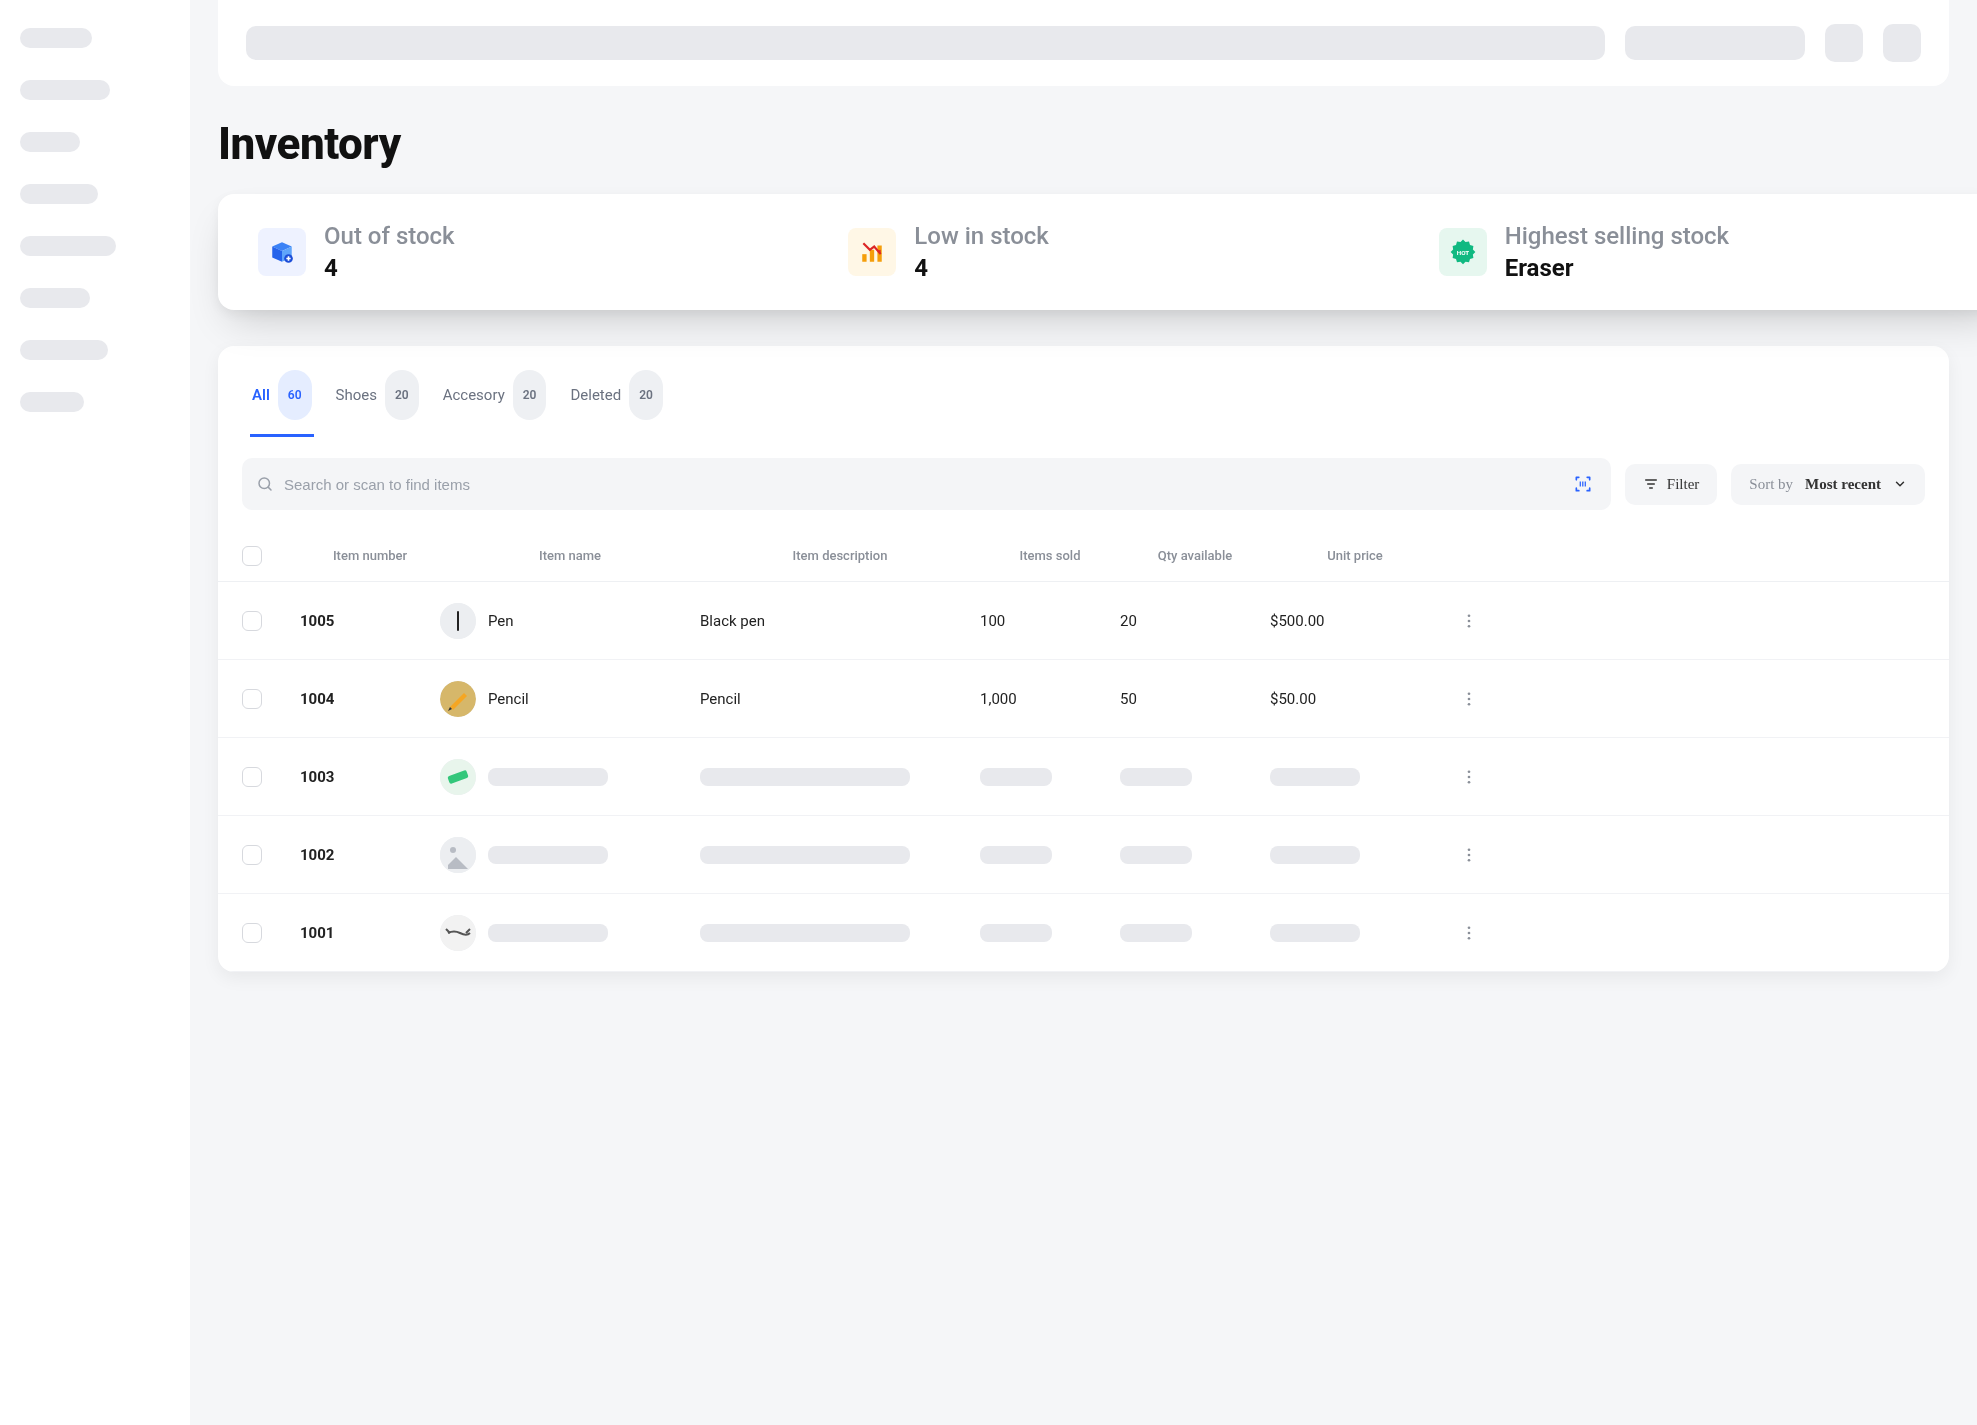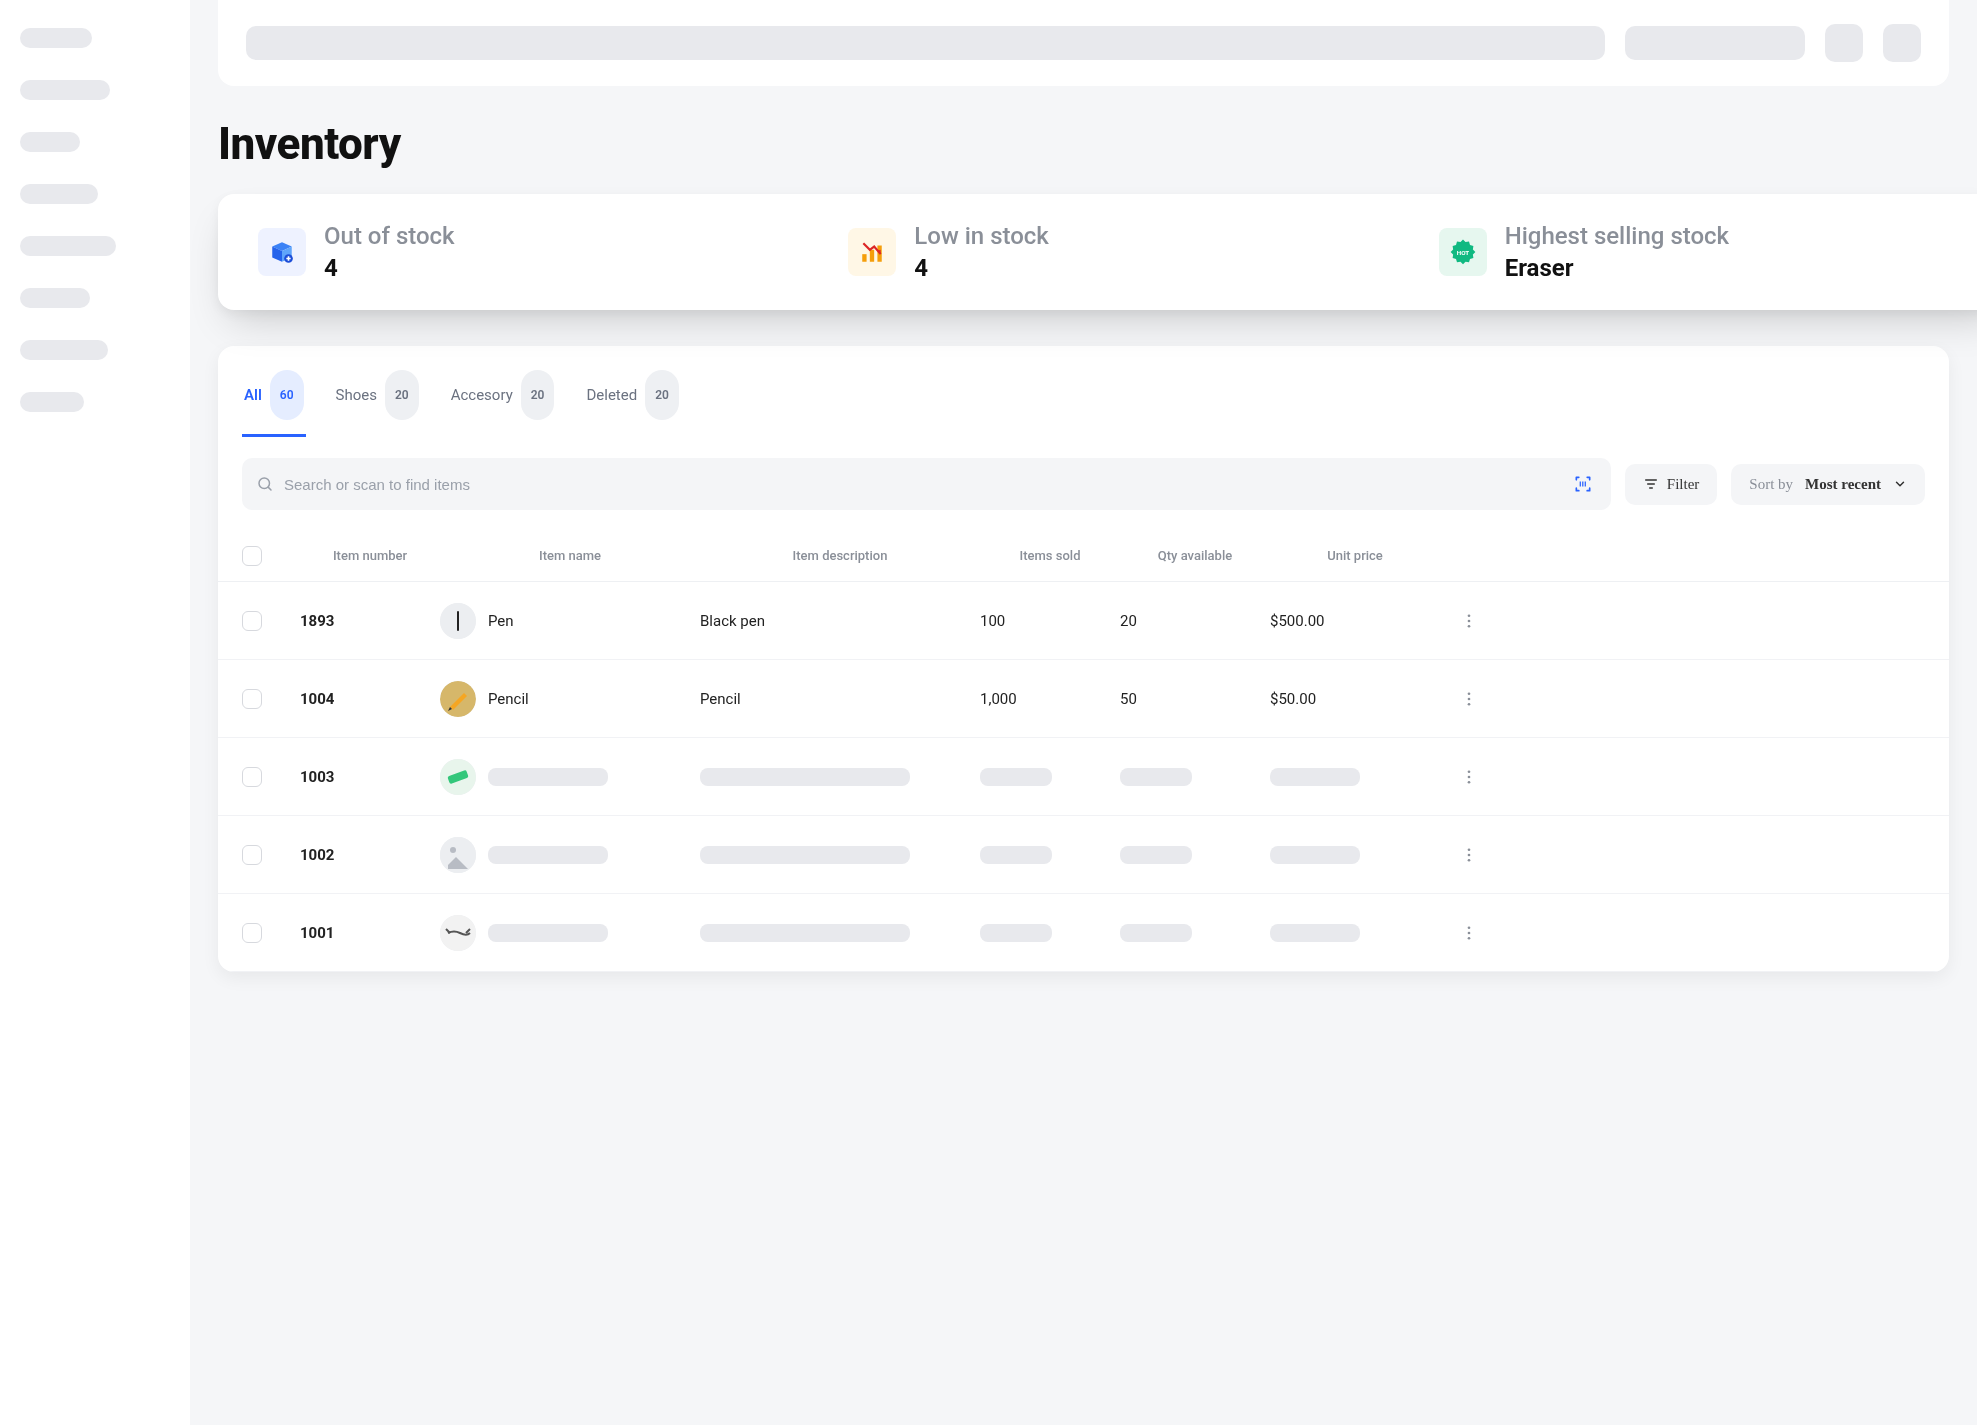--- a/index.html
+++ b/index.html
@@ -99,23 +99,24 @@
     .stat-label { color: #8a8f98; font-size: 24px; font-weight: 500; }
     .stat-value { color: #111; font-size: 24px; font-weight: 700; }
     .table-card {
       background: #fff;
       border-radius: 16px;
       box-shadow: 0 6px 18px rgba(0,0,0,0.06);
       overflow: hidden;
     }
     .tabs {
       display: flex;
-      gap: 28px;
+      gap: 20px;
       padding: 16px 24px 0 24px;
       border-bottom: 1px solid transparent;
+      margin-left: 8px;
     }
     .tab {
       display: flex;
       align-items: center;
       gap: 8px;
       padding: 8px 2px 14px 2px;
       font-size: 15px;
       color: #6b7280;
       border-bottom: 3px solid transparent;
       cursor: pointer;
@@ -377,21 +378,21 @@
         <div>Qty available</div>
         <div>Unit price</div>
         <div></div>
       </div>
 
       <div id="rows-container">
           <div class="table-row">
             <div>
               <div class="checkbox"></div>
             </div>
-            <div class="col-num">1893</div>
+            <div class="col-num">1005</div>
             <div class="item-name-cell">
               <div class="item-thumb">
                 <svg width="36" height="36" viewBox="0 0 36 36">
                   <circle cx="18" cy="18" r="18" fill="#eceef1"></circle>
                   <rect x="17" y="8" width="2" height="20" rx="1" fill="#222"></rect>
                 </svg>
               </div>
               <span>Pen</span>
             </div>
             <div><span>Black pen</span></div>

